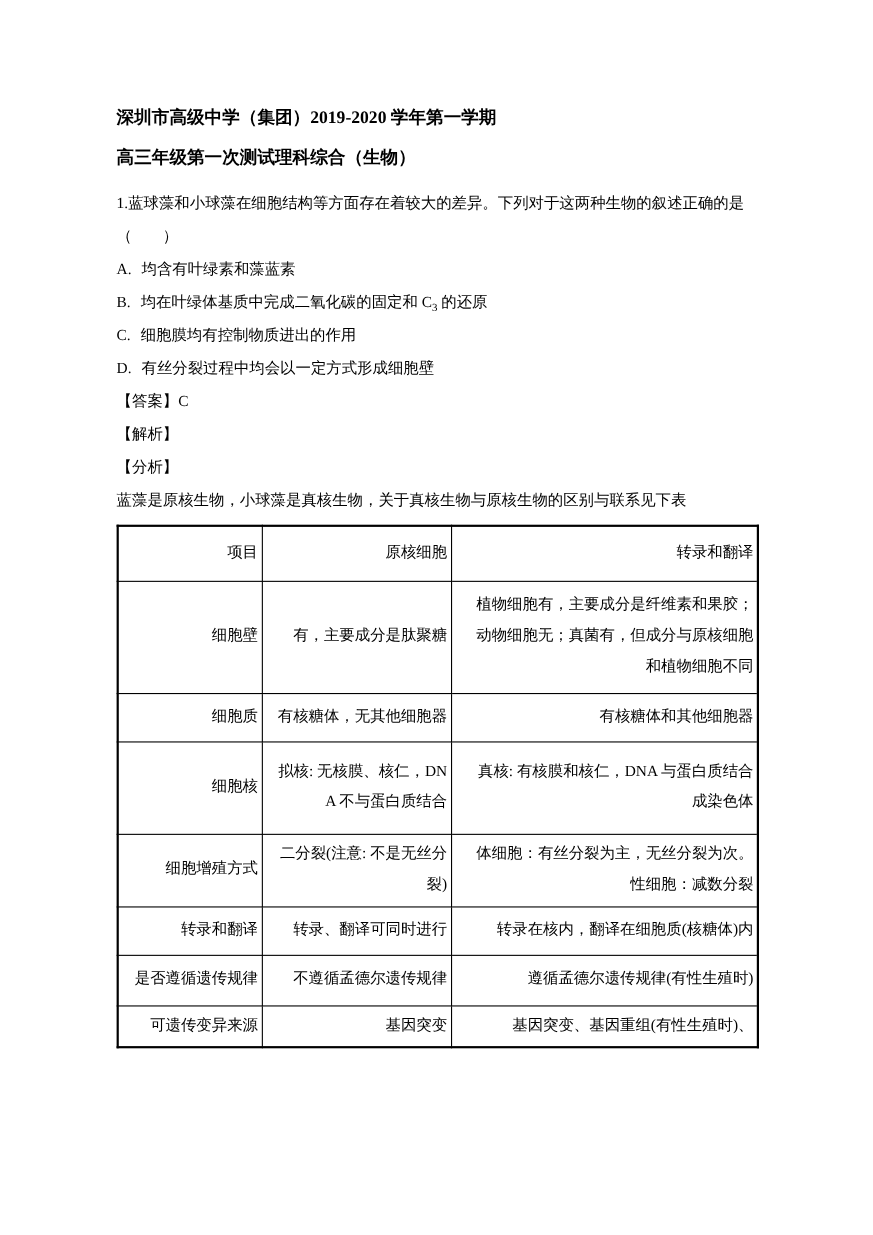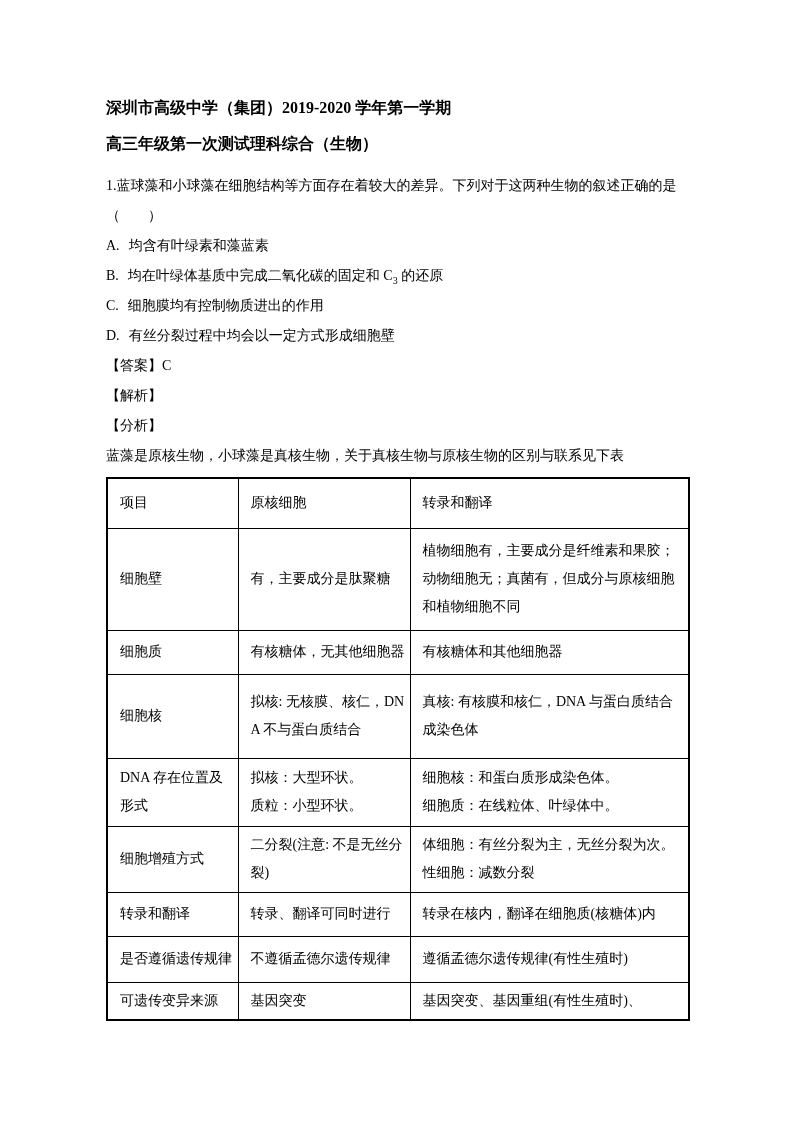--- a/index.html
+++ b/index.html
@@ -40,20 +40,21 @@
   }
   table.cmp { border: 2px solid #000; }
   table.cmp td {
     border: 1px solid #000;
     padding: 4px 3px 4px 12px;
     font-size: 14px;
     line-height: 28px;
     vertical-align: middle;
     white-space: pre-wrap;
     word-break: break-all;
+    text-align: right;
   }
   col.c1 { width: 131px; }
   col.c2 { width: 172px; }
   col.c3 { width: 279px; }
   tr.h-header  { height: 50px; }
   tr.h-wall    { height: 102px; }
   tr.h-cyto    { height: 44px; }
   tr.h-nucleus { height: 84px; }
   tr.h-dna     { height: 68px; }
   tr.h-prolif  { height: 66px; }
@@ -123,27 +124,20 @@
         <tr class="h-cyto">
           <td>细胞质</td>
           <td>有核糖体，无其他细胞器</td>
           <td>有核糖体和其他细胞器</td>
         </tr>
         <tr class="h-nucleus">
           <td>细胞核</td>
           <td>拟核: 无核膜、核仁，DNA 不与蛋白质结合</td>
           <td>真核: 有核膜和核仁，DNA 与蛋白质结合成染色体</td>
         </tr>
-        <tr class="h-dna">
-          <td>DNA 存在位置及形式</td>
-          <td>拟核：大型环状。
-质粒：小型环状。</td>
-          <td>细胞核：和蛋白质形成染色体。
-细胞质：在线粒体、叶绿体中。</td>
-        </tr>
         <tr class="h-prolif">
           <td>细胞增殖方式</td>
           <td>二分裂(注意: 不是无丝分裂)</td>
           <td>体细胞：有丝分裂为主，无丝分裂为次。
 性细胞：减数分裂</td>
         </tr>
         <tr class="h-transl">
           <td>转录和翻译</td>
           <td>转录、翻译可同时进行</td>
           <td>转录在核内，翻译在细胞质(核糖体)内</td>

